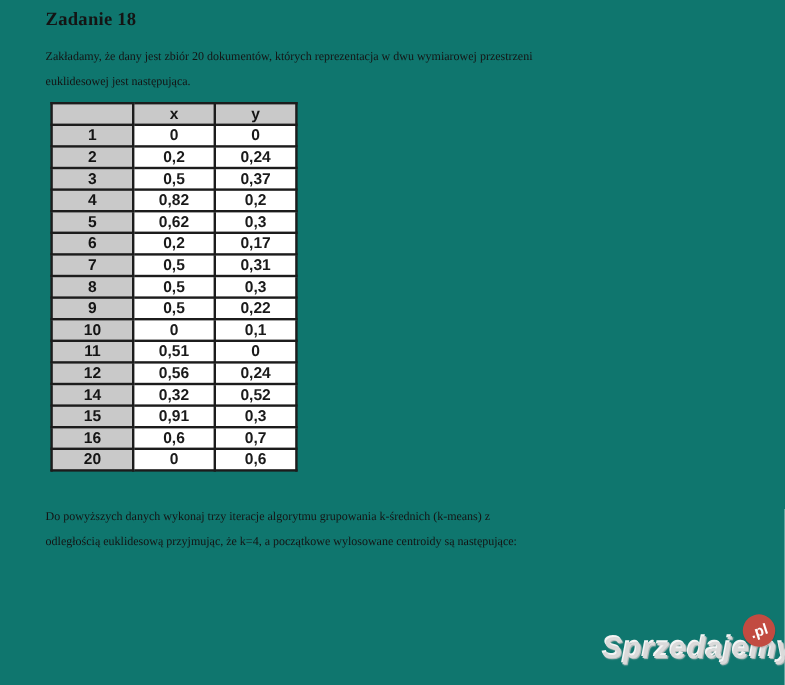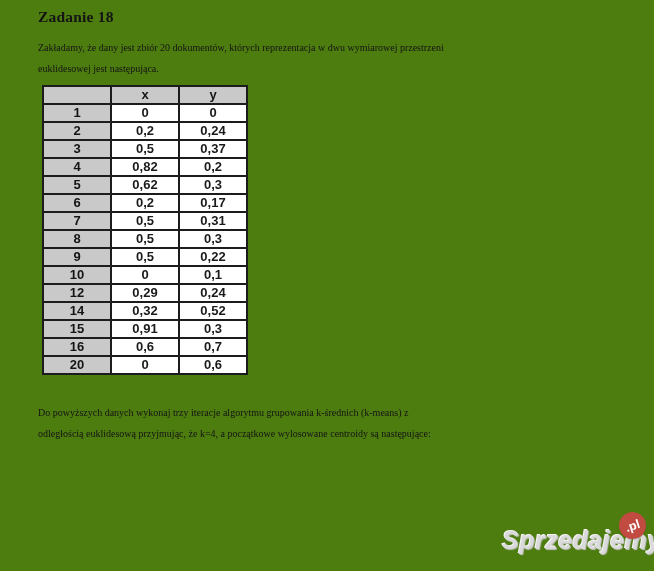--- a/index.html
+++ b/index.html
@@ -1,20 +1,20 @@
 <!DOCTYPE html>
 <html><head>
 <meta charset="utf-8">
 <style>
   html, body { margin: 0; padding: 0; background: #ffffff; }
   .page {
     position: relative;
     width: 654px;
     height: 571px;
-    background: #4d7c0f;
+    background: #0f766e;
     font-family: "Liberation Serif", serif;
     color: #141414;
     overflow: hidden;
     box-sizing: border-box;
   }
   .content { padding: 8px 37px 0 38px; }
 
   .title {
     margin: 0;
     font-size: 15.5px;
@@ -157,22 +157,27 @@
             <th>9</th>
             <td>0,5</td>
             <td>0,22</td>
           </tr>
           <tr>
             <th>10</th>
             <td>0</td>
             <td>0,1</td>
           </tr>
           <tr>
+            <th>11</th>
+            <td>0,51</td>
+            <td>0</td>
+          </tr>
+          <tr>
             <th>12</th>
-            <td>0,29</td>
+            <td>0,56</td>
             <td>0,24</td>
           </tr>
           <tr>
             <th>14</th>
             <td>0,32</td>
             <td>0,52</td>
           </tr>
           <tr>
             <th>15</th>
             <td>0,91</td>

